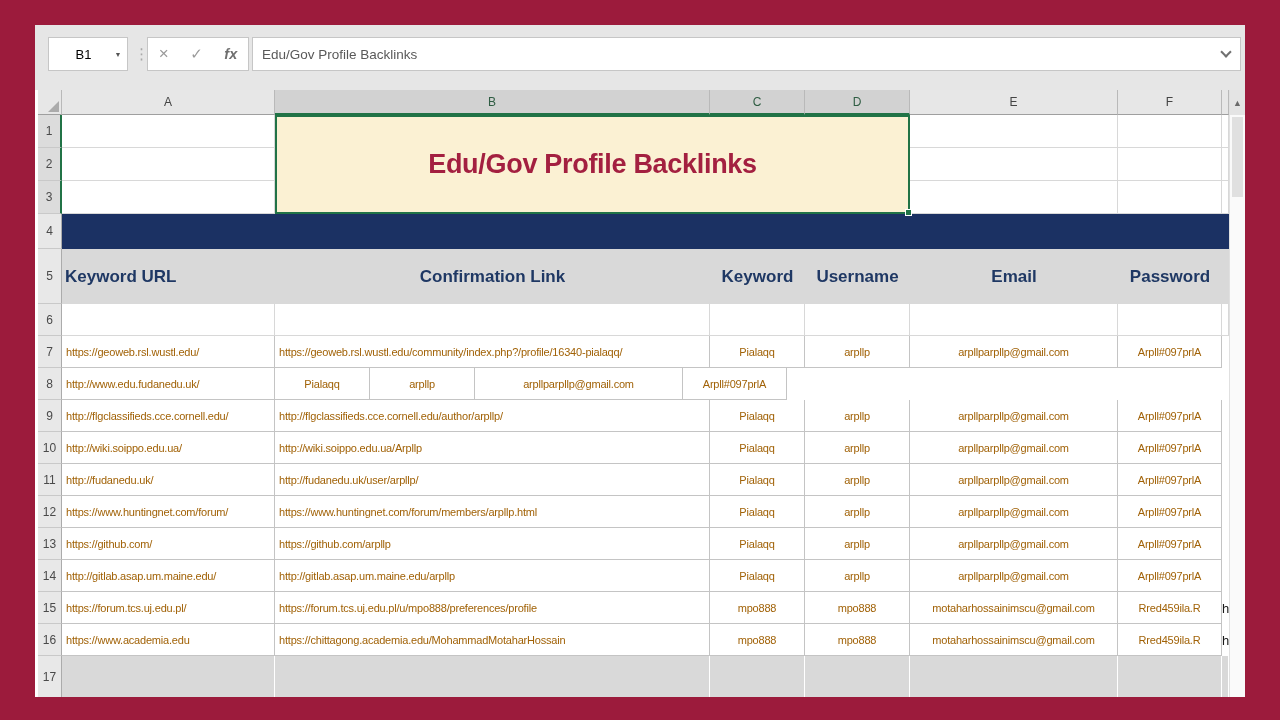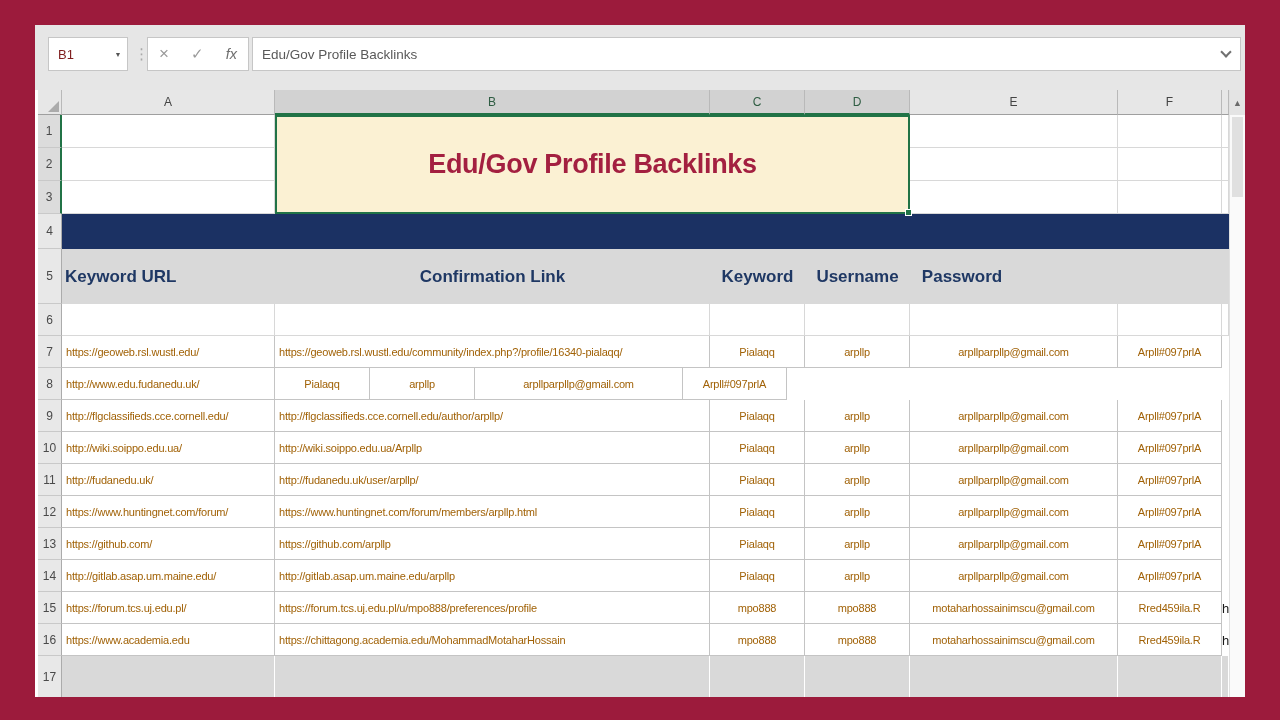--- a/index.html
+++ b/index.html
@@ -4,27 +4,27 @@
 <style>
   * { margin:0; padding:0; box-sizing:border-box; }
   html,body { width:1280px; height:720px; }
   body { font-family:"Liberation Sans", sans-serif; }
   .stage { position:relative; width:1280px; height:720px; background:var(--frame,#9C1B3C); overflow:hidden; }
   .window { position:absolute; left:35px; top:25px; width:1210px; height:672px; background:#fff; overflow:hidden; }
 
   
   .chrome { position:absolute; left:0; top:0; right:0; height:65px; background:#E6E6E6; }
   .namebox { position:absolute; left:13px; top:12px; width:80px; height:34px; background:#fff; border:1px solid #c6c6c6; display:flex; align-items:center; }
-  .namebox .nb-text { padding-left:9px; font-size:13px; color:#7f1d1d; flex:1; }
+  .namebox .nb-text { padding-left:9px; font-size:13px; color:#000000; flex:1;text-align:center; }
   .namebox .nb-arrow { width:18px; font-size:7px; color:#555; text-align:center; }
   .chrome-dots { position:absolute; left:99px; top:14px; width:12px; height:30px; color:#a8a8a8; font-size:15px; line-height:30px; text-align:center; }
   .fbuttons { position:absolute; left:112px; top:12px; width:102px; height:34px; background:#fff; border:1px solid #c6c6c6; display:flex; align-items:center; justify-content:space-around; }
   .btn-x { color:#9a9a9a; font-size:17px; }
   .btn-check { color:#9a9a9a; font-size:15px; }
-  .btn-fx { color:#6f6f6f; font-size:14.5px; font-style:italic; font-weight:normal; }
+  .btn-fx { color:#6f6f6f; font-size:14.5px; font-style:italic; font-weight:bold; }
   .fformula { position:absolute; left:217px; top:12px; right:4px; height:34px; background:#fff; border:1px solid #c6c6c6; display:flex; align-items:center; }
   .fformula .f-text { flex:1; padding-left:9px; font-size:13.5px; color:#595959; white-space:nowrap; overflow:hidden; }
   .f-chevron { width:8px; height:8px; border-right:2px solid #707070; border-bottom:2px solid #707070; transform:rotate(45deg); margin-right:10px; margin-top:-4px; }
 
   
   .sheet { position:absolute; left:3px; top:65px; right:16px; bottom:0; display:flex; flex-direction:column; overflow:hidden; background:#fff; }
   .row { display:flex; flex:0 0 auto; }
   .cRH { width:24px; flex:0 0 24px; background:#E8E8E8; border-right:1px solid #ABABAB; border-bottom:1px solid #C9C9C9; font-size:12px; color:#4a4a4a; display:flex; align-items:center; justify-content:center; }
   .cA { width:213px; flex:0 0 213px; } .cB { width:435px; flex:0 0 435px; }
   .cC { width:95px;  flex:0 0 95px;  } .cD { width:105px; flex:0 0 105px; }
@@ -144,20 +144,21 @@
         <div class="cRH">4</div>
         <div class="band"></div>
       </div>
 
       <div class="row r5">
         <div class="cRH">5</div>
         <div class="cA hcell left">Keyword URL</div>
         <div class="cB hcell">Confirmation Link</div>
         <div class="cC hcell">Keyword</div>
         <div class="cD hcell">Username</div>
+        <div class="cE hcell">Email</div>
         <div class="cF hcell">Password</div>
         <div class="cG hcell"></div>
       </div>
 
       <div class="row r6">
         <div class="cRH">6</div>
         <div class="cA cell"></div>
           <div class="cB cell"></div>
           <div class="cC cell"></div>
         <div class="cD cell"></div>

